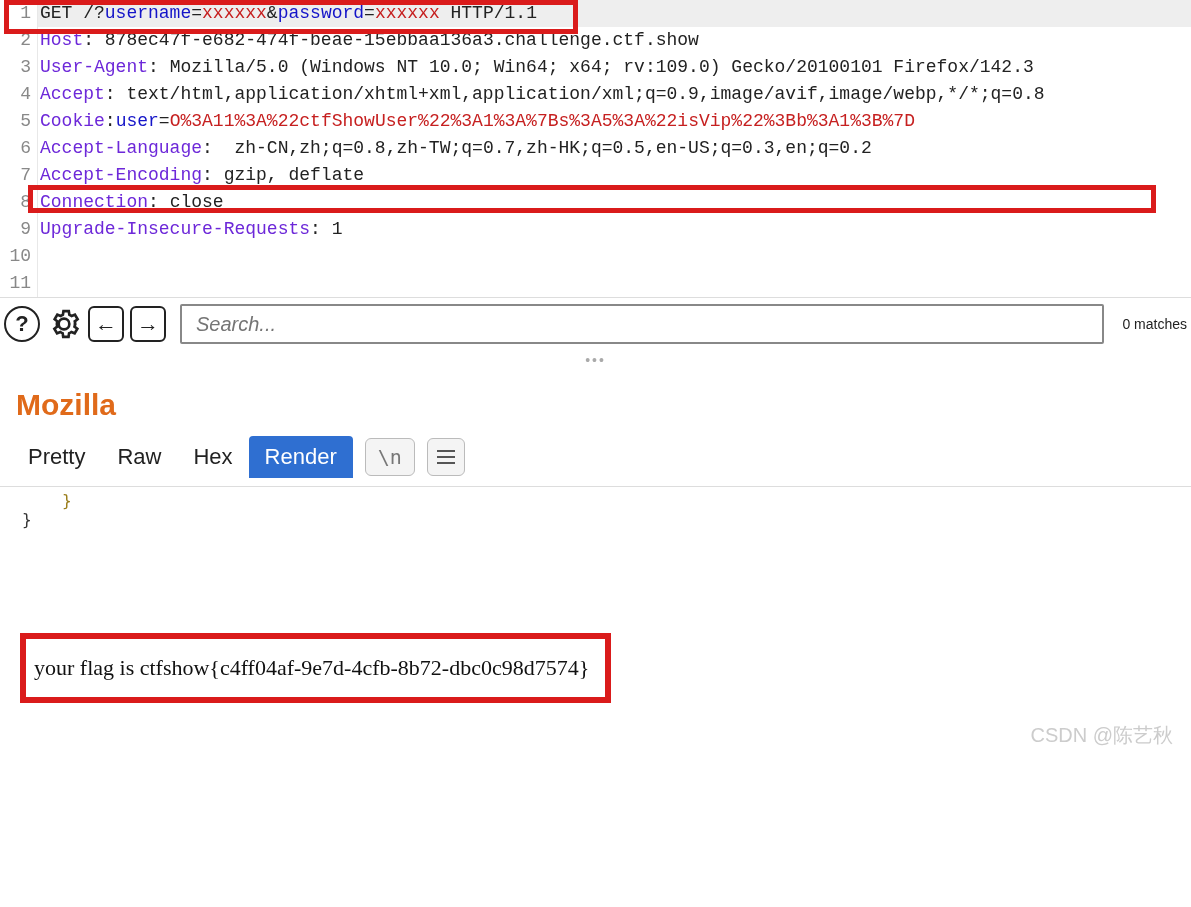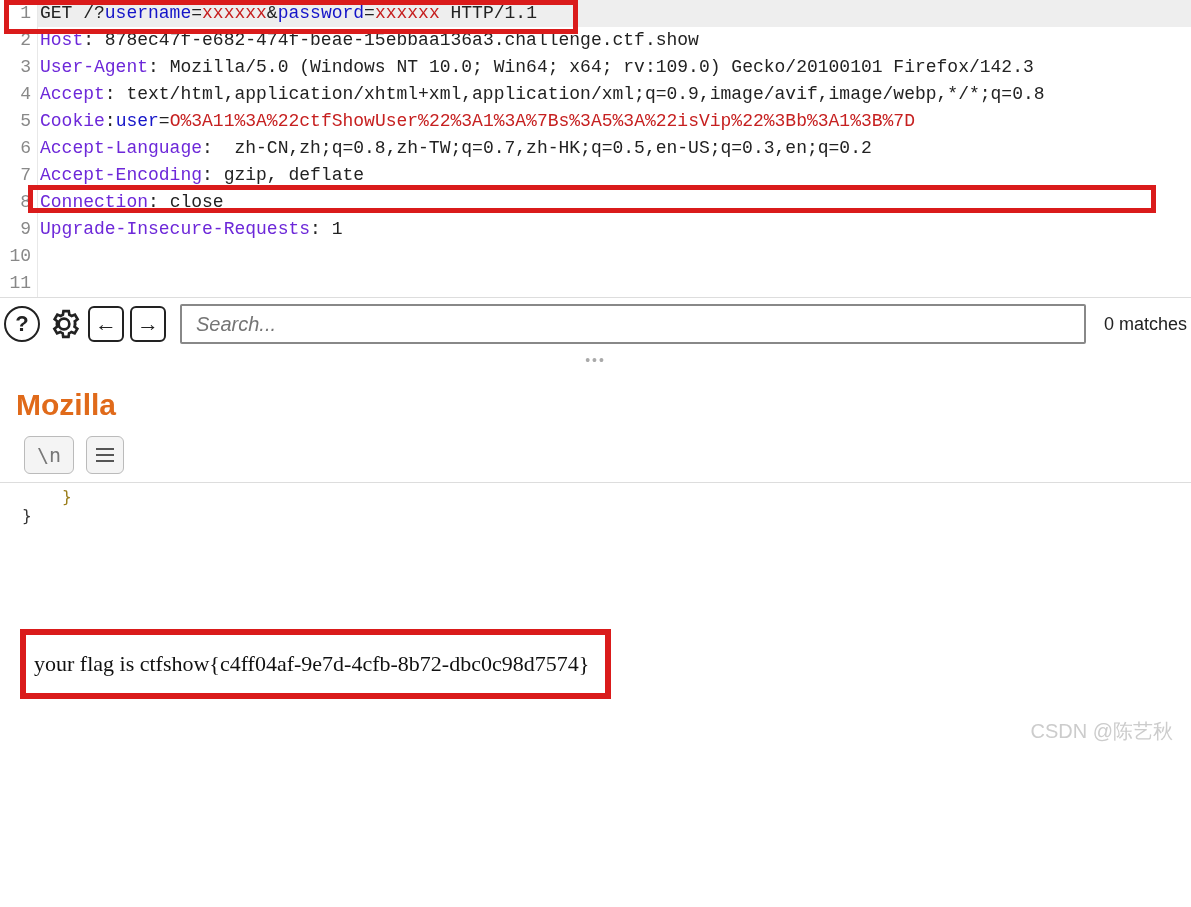--- a/index.html
+++ b/index.html
@@ -18,21 +18,21 @@
 
 .redbox { position: absolute; border: 5px solid #da1b1b; pointer-events: none; }
 .redbox1 { left: 4px; top: 0px; width: 574px; height: 34px; }
 .redbox2 { left: 28px; top: 185px; width: 1128px; height: 28px; }
 
 .toolbar { display: flex; align-items: center; padding: 6px 4px; gap: 6px; border-top: 1px solid #ddd; }
 .icon-circle { width: 36px; height: 36px; border: 2px solid #222; border-radius: 50%; display: flex; align-items: center; justify-content: center; font-size: 22px; font-weight: bold; color: #222; cursor: pointer; }
 .icon-gear { width: 36px; height: 36px; display: flex; align-items: center; justify-content: center; cursor: pointer; }
 .arrow-btn { width: 36px; height: 36px; border: 2px solid #222; border-radius: 6px; display: flex; align-items: center; justify-content: center; font-size: 22px; color: #222; cursor: pointer; }
 .search-box { flex: 1; height: 40px; border: 2px solid #888; border-radius: 2px; padding: 0 14px; font-size: 20px; font-style: italic; color: #999; font-family: inherit; margin-left: 8px; }
-.matches { font-size: 18px; color: #222; padding-left: 12px; white-space: nowrap; }
+.matches { font-size: 14px; color: #222; padding-left: 12px; white-space: nowrap; }
 
 .splitter { text-align: center; color: #aaa; font-size: 14px; letter-spacing: 2px; padding: 2px 0; }
 
 .resp-title { font-size: 30px; font-weight: 700; color: #e06a1a; padding: 18px 16px 14px 16px; }
 
 .tabs { display: flex; align-items: center; gap: 0; padding: 0 12px 8px 12px; border-bottom: 1px solid #ddd; }
 .tab { padding: 8px 16px; font-size: 22px; color: #222; cursor: pointer; border-radius: 4px 4px 0 0; }
 .tab.active { background: #2f6fd1; color: #fff; }
 .after-tabs { display: flex; align-items: center; margin-left: 12px; gap: 12px; }
 .newline-btn { padding: 6px 12px; border: 1px solid #bbb; border-radius: 6px; color: #777; font-family: monospace; font-size: 20px; background: #f4f4f4; }
@@ -113,20 +113,26 @@
   <div class="arrow-btn">→</div>
   <input class="search-box" placeholder="Search..." style="">
   <div class="matches">0 matches</div>
 </div>
 
 <div class="splitter">•••</div>
 
 <div class="resp-title">Mozilla</div>
 
 <div class="tabs">
+  <div id="tabs-container" style="display: flex;">
+      <div class="tab">Pretty</div>
+      <div class="tab">Raw</div>
+      <div class="tab">Hex</div>
+      <div class="tab active">Render</div>
+    </div>
   <div class="after-tabs">
     <div class="newline-btn">\n</div>
     <div class="hamburger">
         <span></span>
         <span></span>
         <span></span>
       </div>
   </div>
 </div>
 

